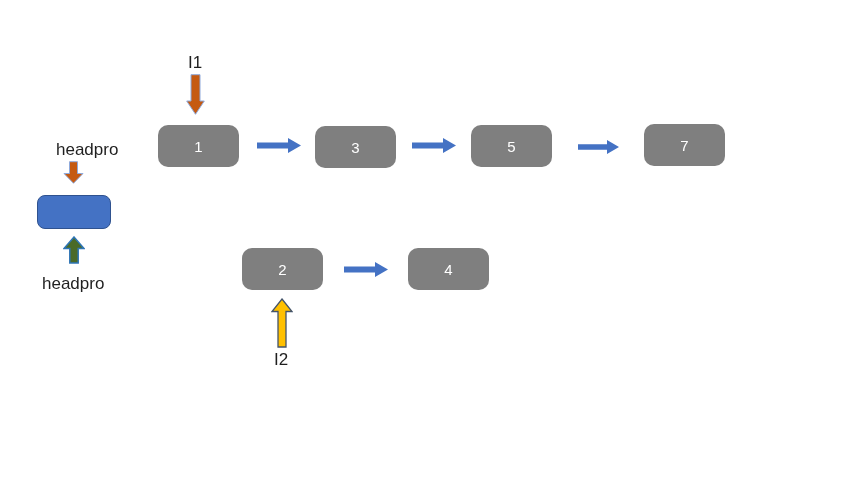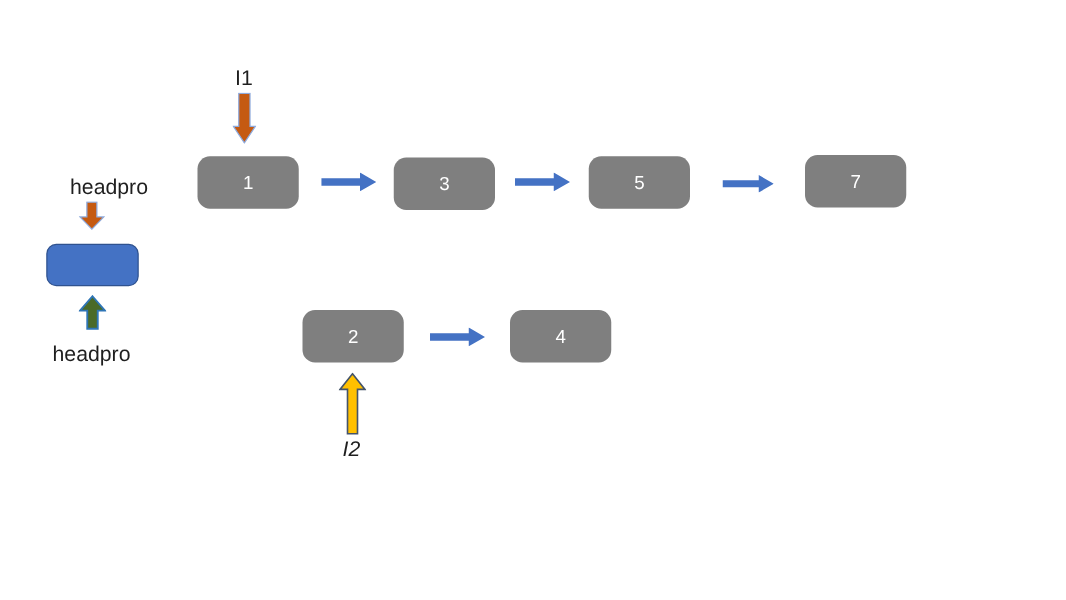--- a/index.html
+++ b/index.html
@@ -90,21 +90,21 @@
 </div>
 <div id="node-4" class="node" style="background:#7F7F7F;color:#FFFFFF;">
   <span>4</span>
 </div>
 
 <div id="arrow-i2" class="abs">
   <svg width="22" height="50" viewBox="0 0 22 50">
     <polygon points="11,1 21,13.5 15,13.5 15,49 7,49 7,13.5 1,13.5" stroke="#44546A" stroke-width="1.3" fill="#FFC000"></polygon>
   </svg>
 </div>
-<div id="label-i2" class="text-label" style="color: rgb(31, 31, 31); font-style: italic;">I2</div>
+<div id="label-i2" class="text-label" style="color: rgb(31, 31, 31);">I2</div>
 
 <div id="label-headpro" class="text-label" style="color: rgb(31, 31, 31); margin-left: 16px;">headpro</div>
 <div id="arrow-headpro" class="abs">
   <svg width="21" height="23" viewBox="0 0 21 23">
     <polygon points="6.5,0.7 14.5,0.7 14.5,12.5 20,12.5 10.5,22.3 1,12.5 6.5,12.5" stroke="#8FAADC" stroke-width="1" fill="#C55A11"></polygon>
   </svg>
 </div>
 <div id="legend-rect" class="abs" style="background:#4472C4;border-color:#2F528F;"></div>
 <div id="arrow-headtemp" class="abs">
   <svg width="22" height="28" viewBox="0 0 22 28">

